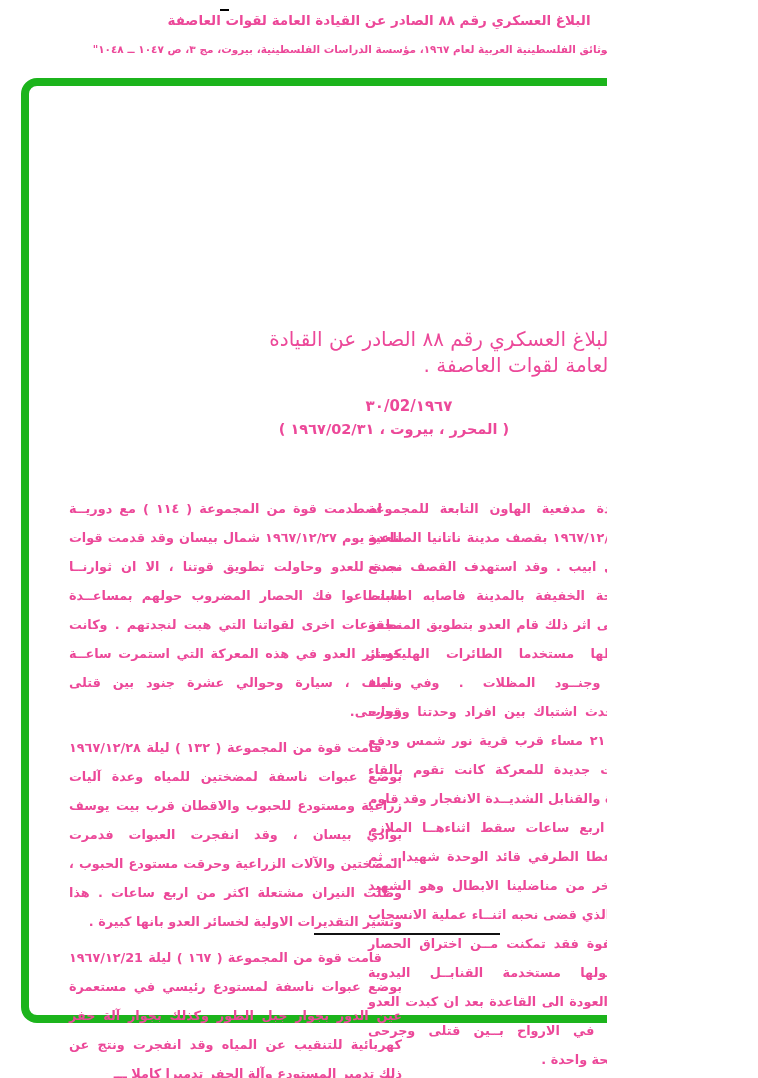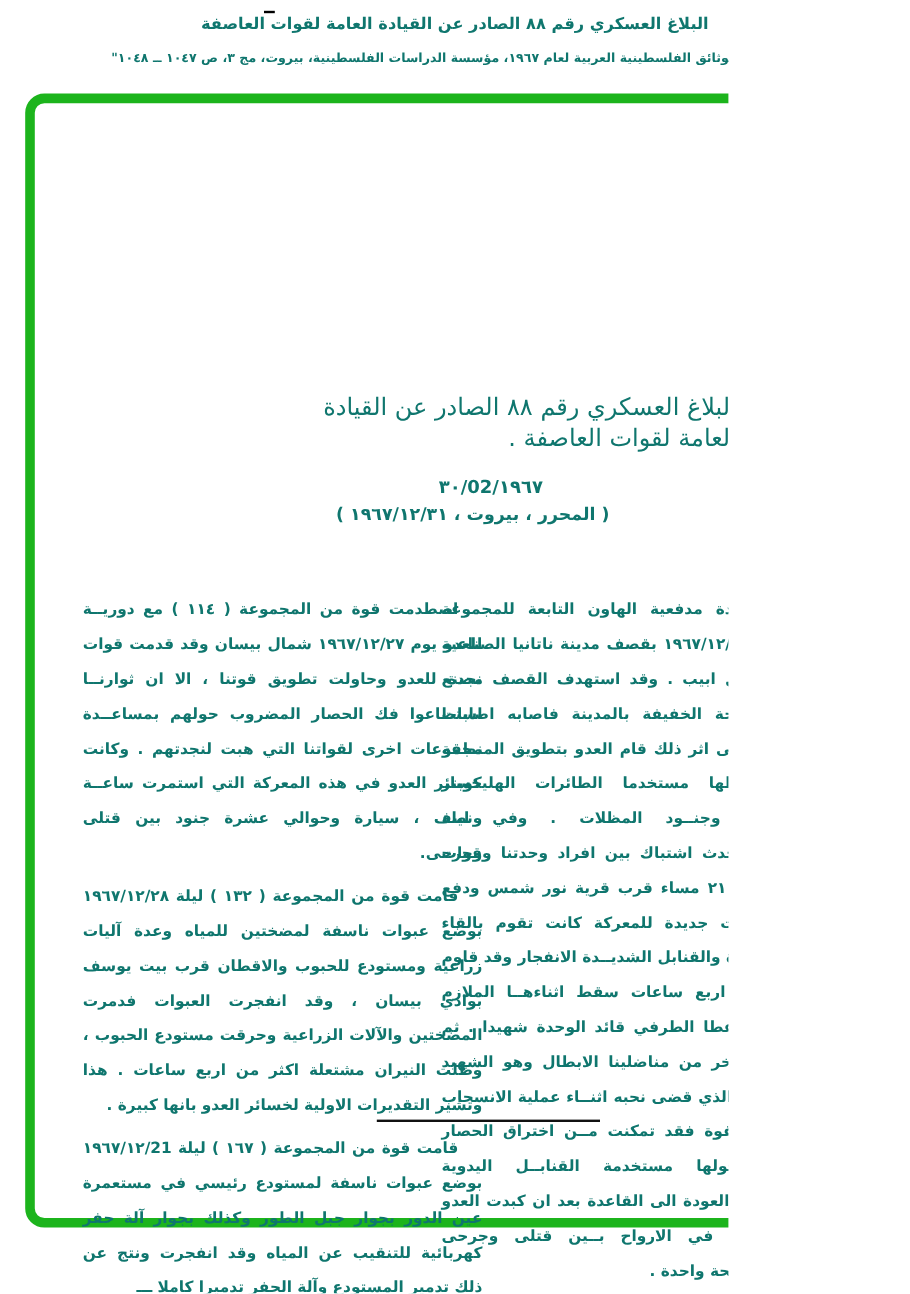--- a/index.html
+++ b/index.html
@@ -7,21 +7,21 @@
     padding: 0;
     background: #ffffff;
   }
   .page {
     position: relative;
     width: 607px;
     height: 1078px;
     background: #ffffff;
     overflow: hidden;
     font-family: "DejaVu Sans", sans-serif;
-    color: #0f766e;
+    color: #ec4899;
   }
   .rtl { direction: rtl; unicode-bidi: embed; }
 
   .header-title {
     position: absolute;
     top: 12px; left: 0; width: 758px;
     text-align: center;
     font-size: 13.5px;
     font-weight: bold;
     letter-spacing: 0.2px;
@@ -120,21 +120,21 @@
 
   <div class="doc-frame">
 
     <div class="doc-title rtl">
       <span class="line">البلاغ العسكري رقم ٨٨ الصادر عن القيادة</span>
       <span class="line">العامة لقوات العاصفة .</span>
     </div>
 
     <div class="doc-date rtl">١٩٦٧/02/٣٠</div>
 
-    <div class="doc-dateline rtl">( المحرر ، بيروت ، ١٩٦٧/١٢/٣١ )</div>
+    <div class="doc-dateline rtl">( المحرر ، بيروت ، ١٩٦٧/02/٣١ )</div>
 
     <div class="col col-right rtl">
       <p>قامت وحدة مدفعية الهاون التابعة للمجموعة (٢١٧) ليلة ١٩٦٧/١٢/١٩ بقصف مدينة ناتانيا الصناعية في شمال تل ابيب . وقد استهدف القصف مصنع صناعة الاسلحة الخفيفة بالمدينة فاصابه اصابات مباشرة . وعلى اثر ذلك قام العدو بتطويق المنطقة وبدأ بتمشيطها مستخدما الطائرات الهليكوبتر والمصفحات وجنــود المظلات . وفي ليلة ١٩٦٧/١٢/٢٠ حدث اشتباك بين افراد وحدتنا وقوات العدو الساعة ٢١ مساء قرب قرية نور شمس ودفع العدو بطائرات جديدة للمعركة كانت تقوم بالقاء مشاعل الانارة والقنابل الشديــدة الانفجار وقد قاوم ثوارنا طوال اربع ساعات سقط اثناءهــا الملازم البطل احمد عطا الطرفي قائد الوحدة شهيدا . ثم تلاه مناضل اخر من مناضلينا الابطال وهو الشهيد تيسير سلامة الذي قضى نحبه اثنــاء عملية الانسحاب . اما بقية القوة فقد تمكنت مــن اختراق الحصار المضروب حولها مستخدمة القنابــل اليدوية والرشاشات والعودة الى القاعدة بعد ان كبدت العدو خسائر كبيرة في الارواح بــين قتلى وجرحى واعطاب مصفحة واحدة .</p>
     </div>
 
     <div class="col col-left rtl">
       <p>اصطدمت قوة من المجموعة ( ١١٤ ) مع دوريــة للعدو يوم ١٩٦٧/١٢/٢٧ شمال بيسان وقد قدمت قوات نجدة للعدو وحاولت تطويق قوتنا ، الا ان ثوارنــا استطاعوا فك الحصار المضروب حولهم بمساعــدة مجموعات اخرى لقواتنا التي هبت لنجدتهم . وكانت خسائر العدو في هذه المعركة التي استمرت ساعــة ونصف ، سيارة وحوالي عشرة جنود بين قتلى وجرحى.</p>
       <p>قامت قوة من المجموعة ( ١٣٢ ) ليلة ١٩٦٧/١٢/٢٨ بوضع عبوات ناسفة لمضختين للمياه وعدة آليات زراعية ومستودع للحبوب والاقطان قرب بيت يوسف بوادي بيسان ، وقد انفجرت العبوات فدمرت المضختين والآلات الزراعية وحرقت مستودع الحبوب ، وظلت النيران مشتعلة اكثر من اربع ساعات . هذا وتشير التقديرات الاولية لخسائر العدو بانها كبيرة .</p>
       <p>قامت قوة من المجموعة ( ١٦٧ ) ليلة ١٩٦٧/١٢/21 بوضع عبوات ناسفة لمستودع رئيسي في مستعمرة عين الدور بجوار جبل الطور وكذلك بجوار آلة حفر كهربائية للتنقيب عن المياه وقد انفجرت ونتج عن ذلك تدمير المستودع وآلة الحفر تدميرا كاملا ـــ</p>
     </div>

